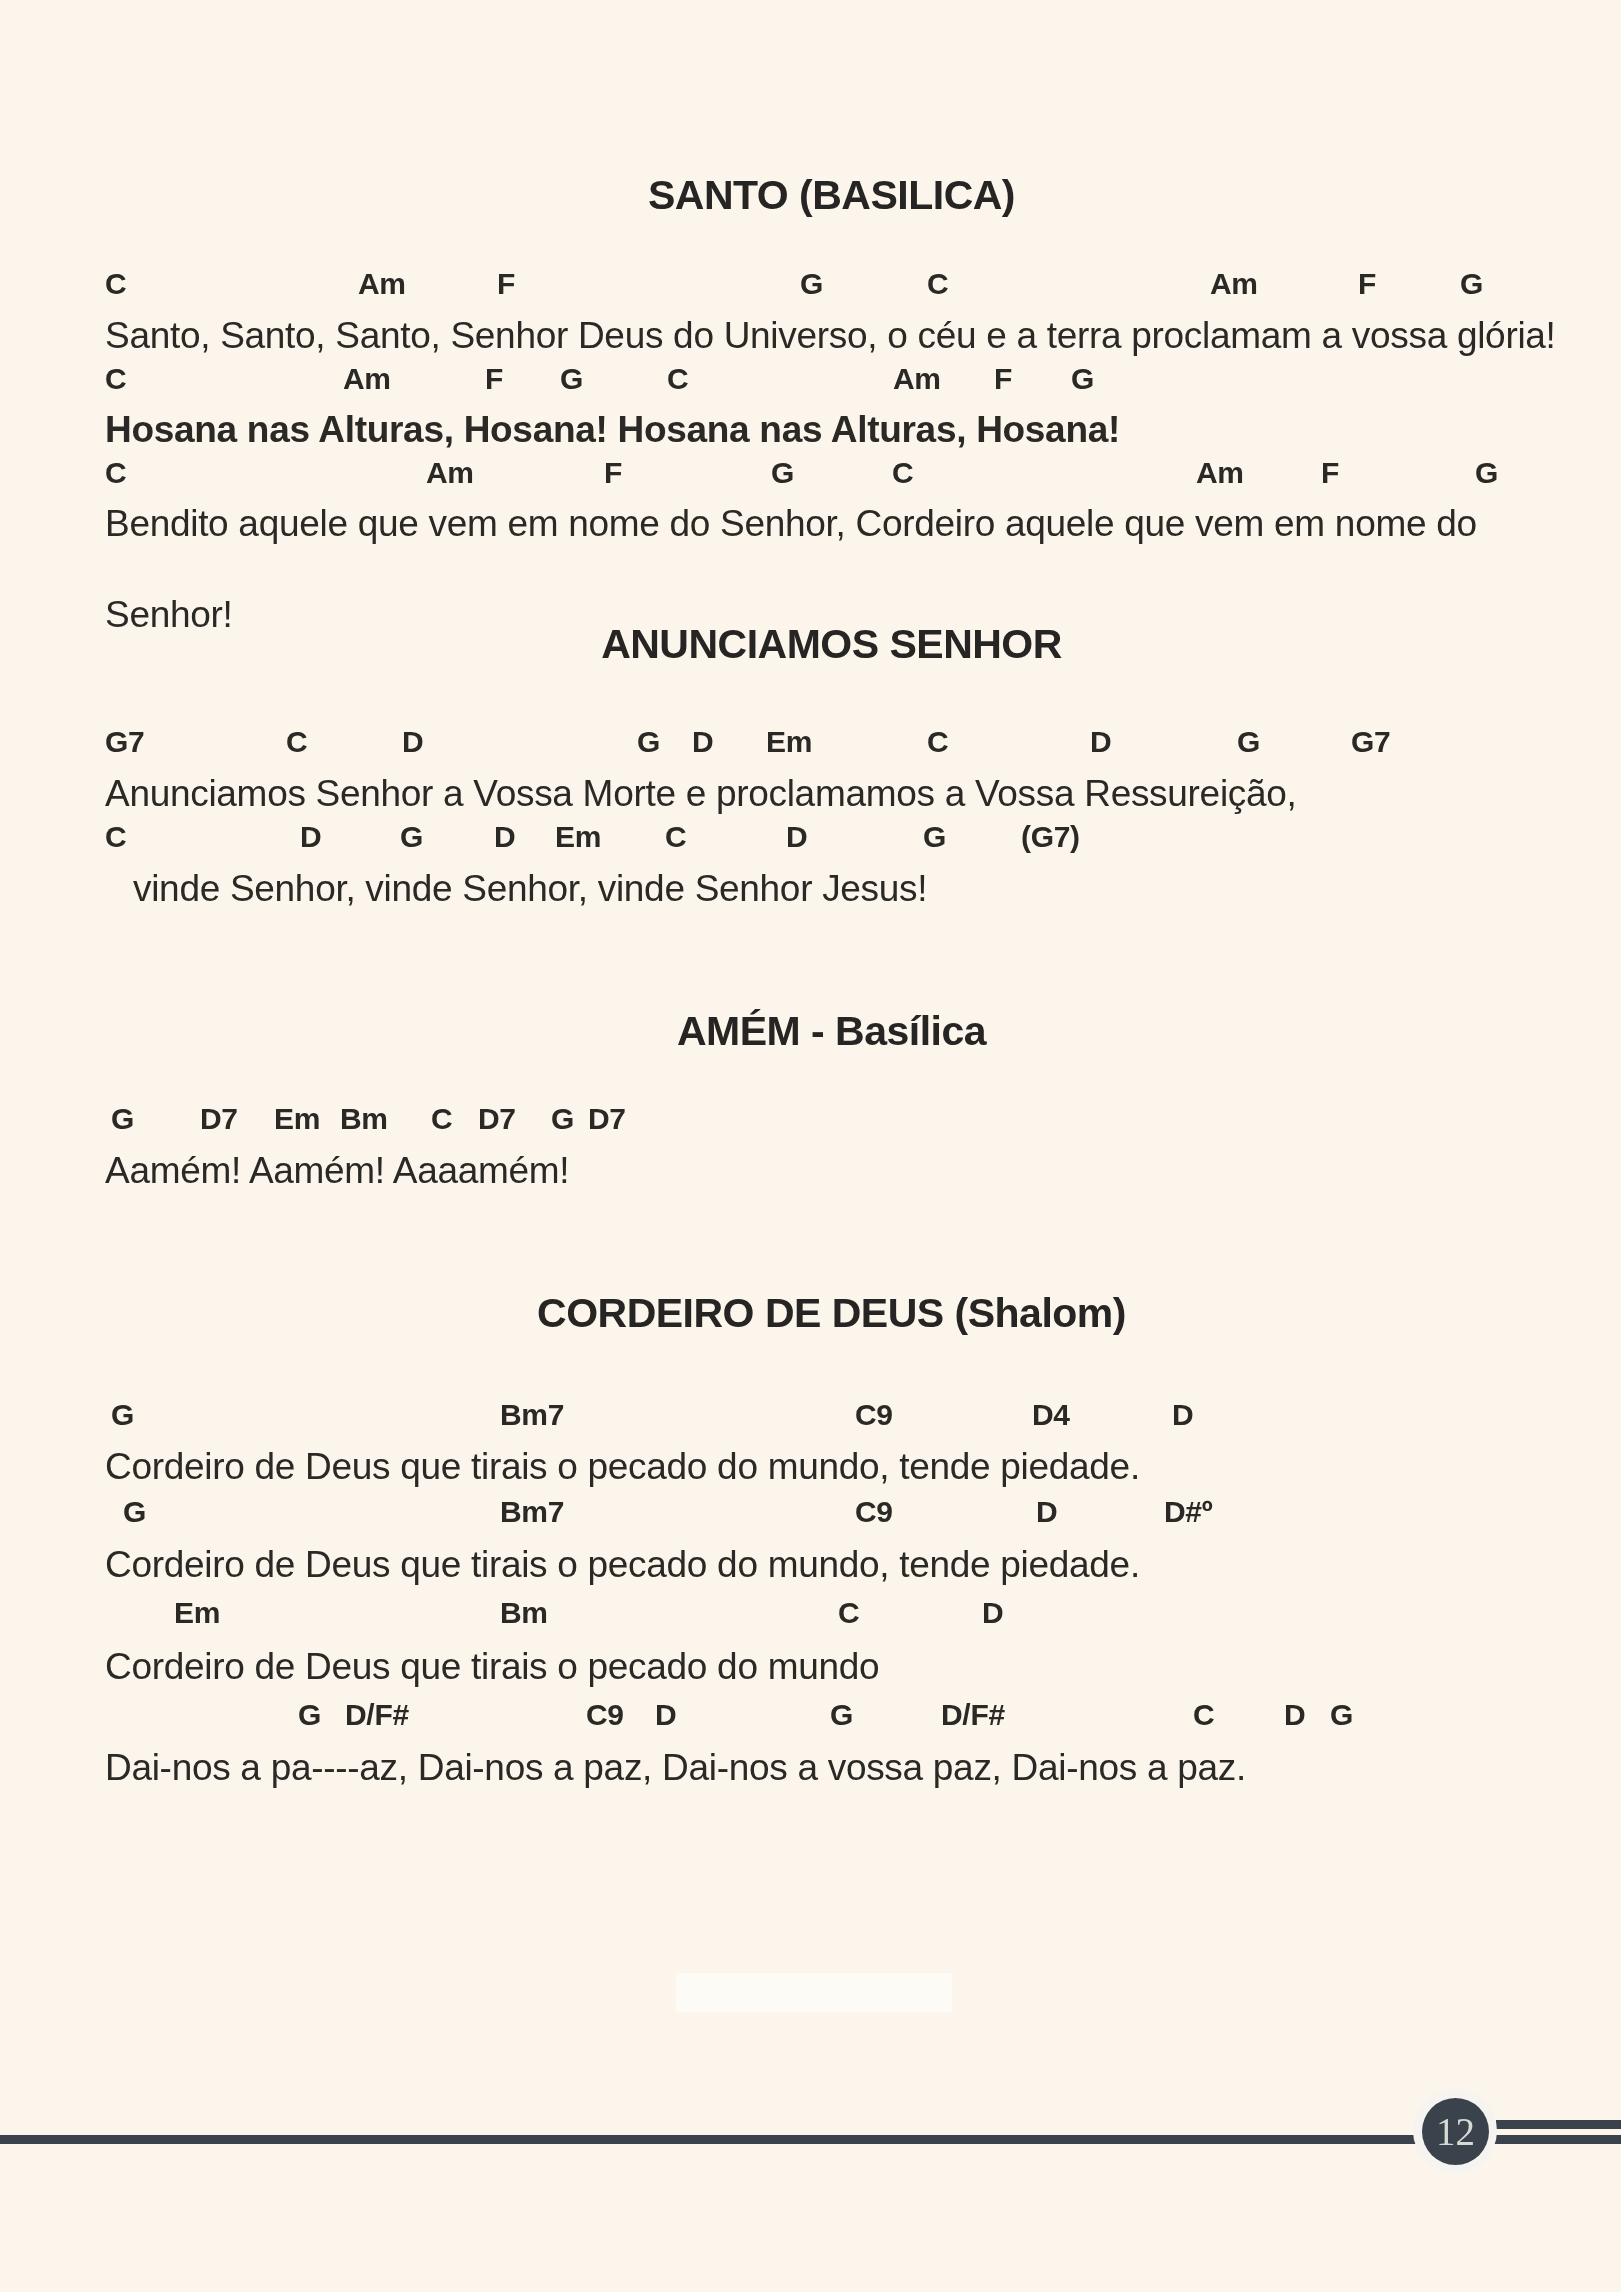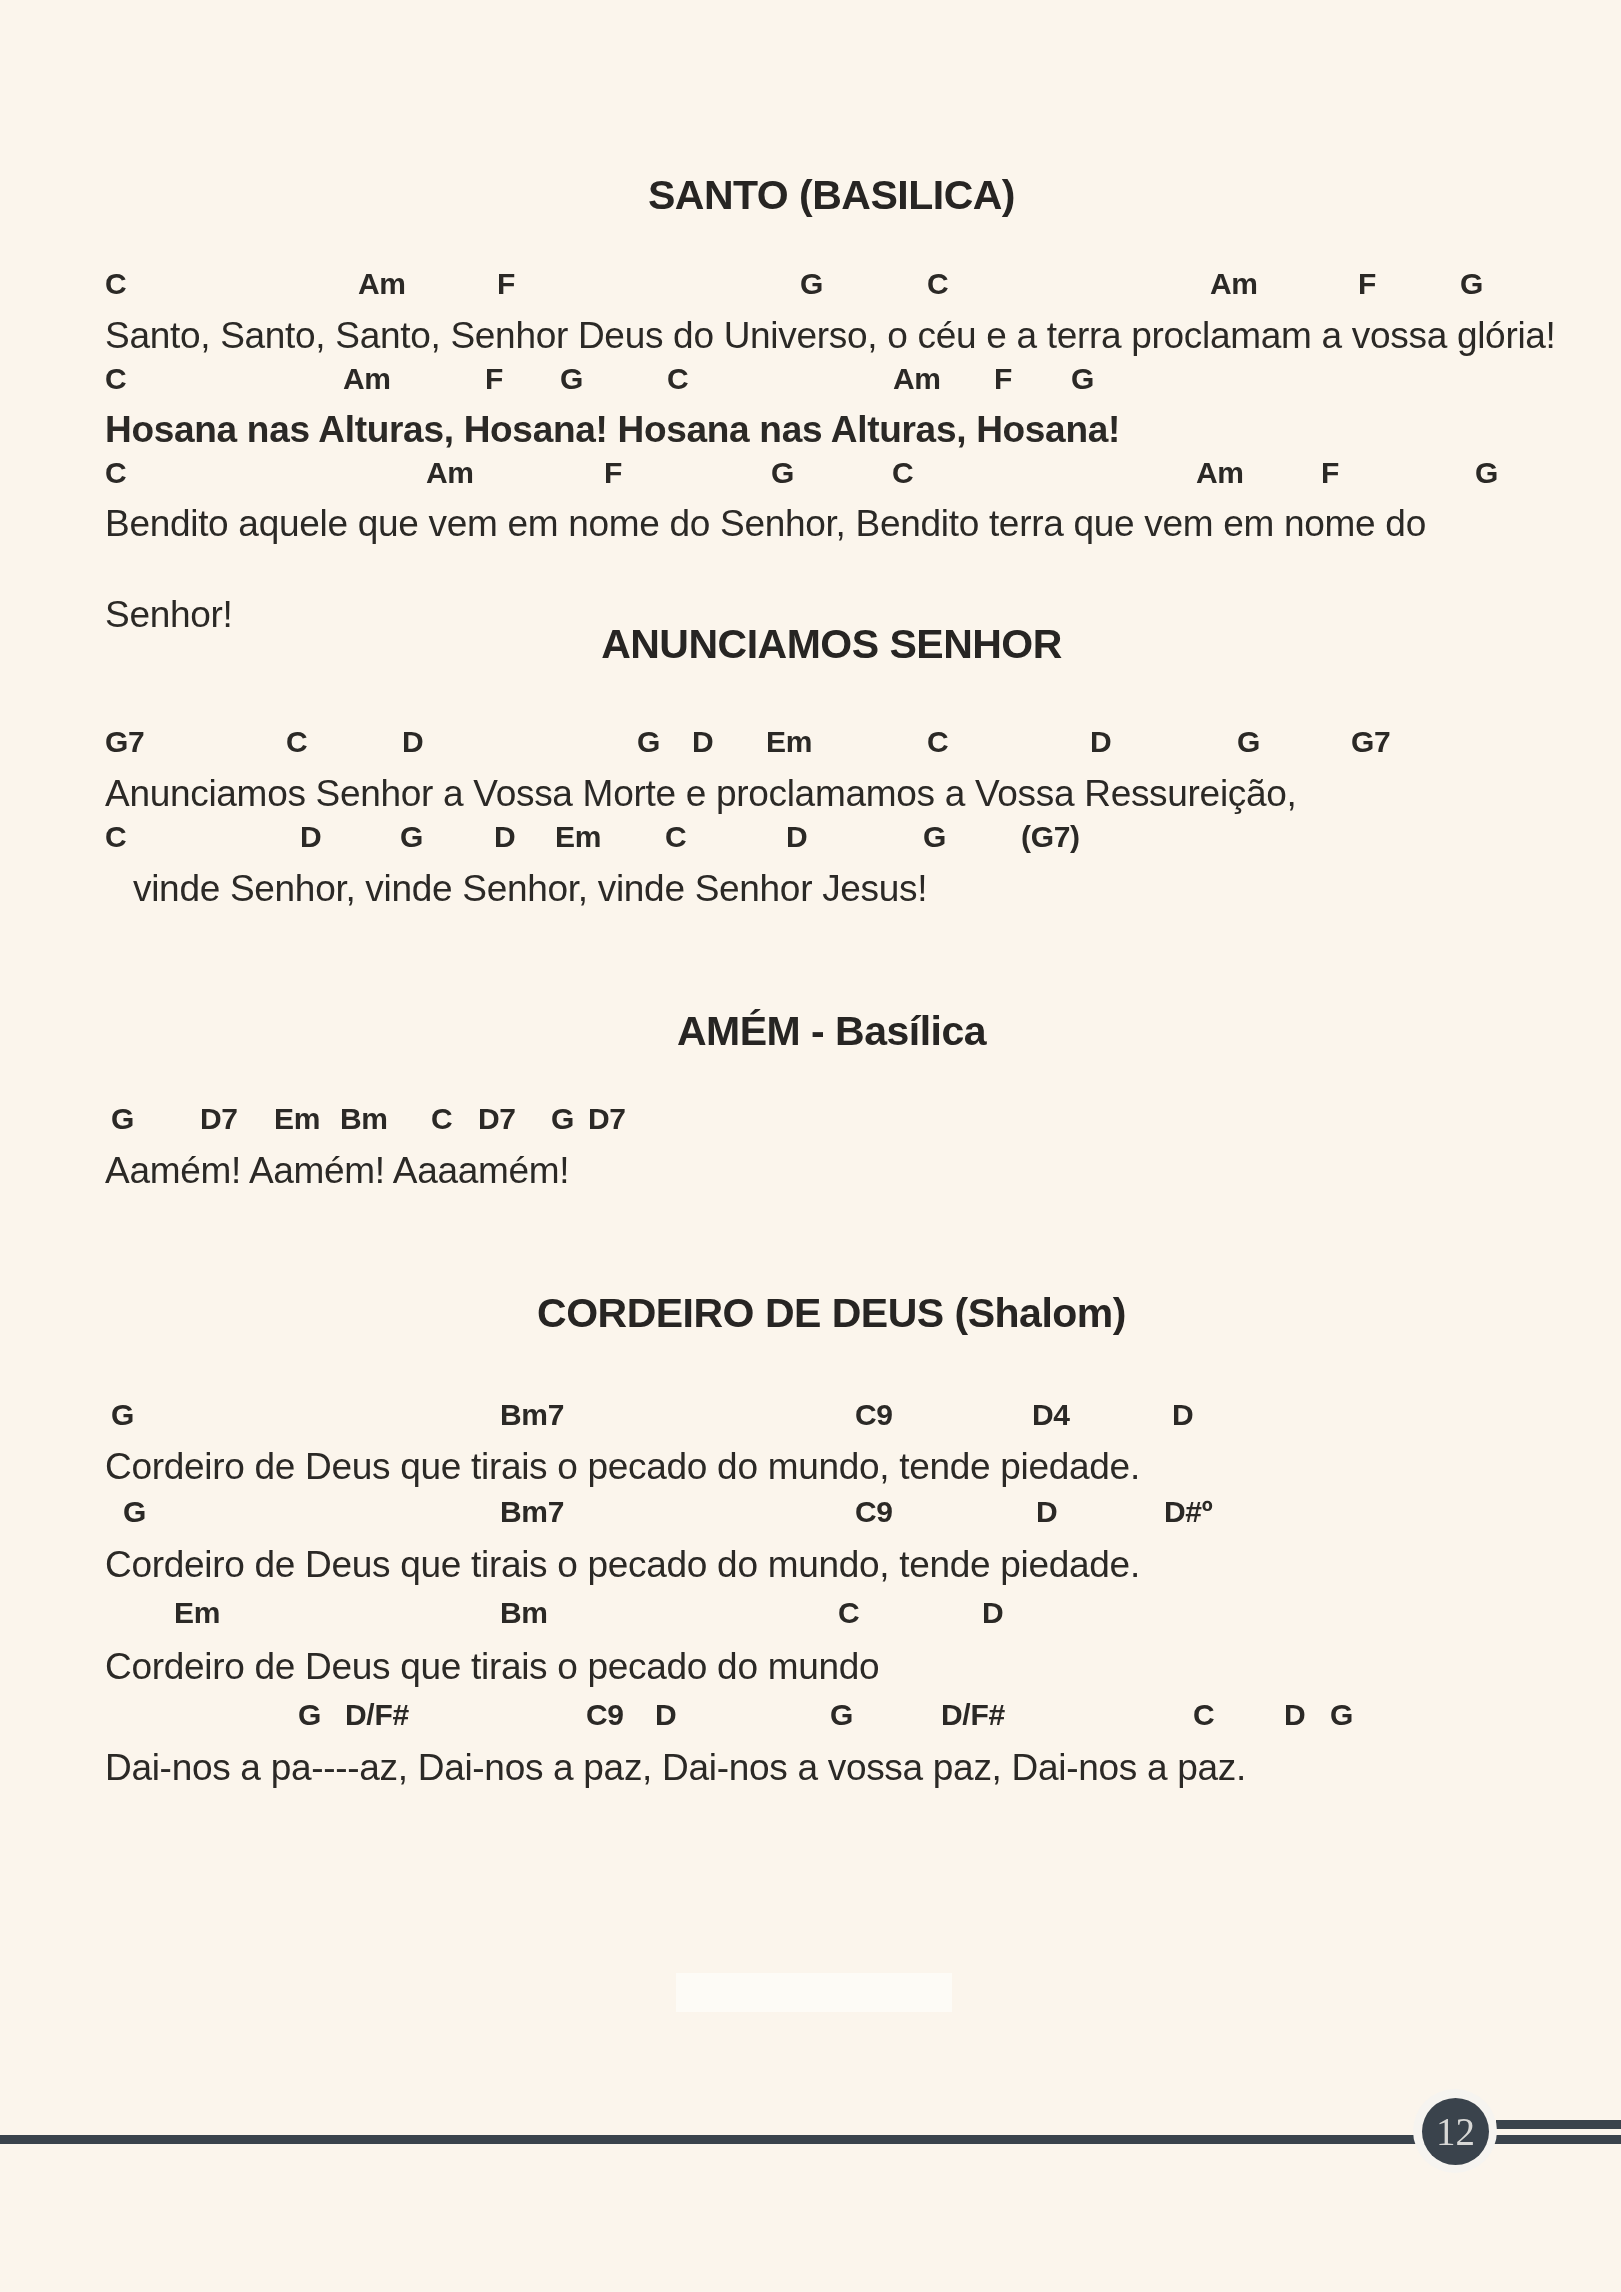--- a/index.html
+++ b/index.html
@@ -85,21 +85,21 @@
           <span class="chord" style="left: 105px;">C</span>
           <span class="chord" style="left: 426px;">Am</span>
           <span class="chord" style="left: 604px;">F</span>
           <span class="chord" style="left: 771px;">G</span>
           <span class="chord" style="left: 892px;">C</span>
           <span class="chord" style="left: 1196px;">Am</span>
           <span class="chord" style="left: 1321px;">F</span>
           <span class="chord" style="left: 1475px;">G</span>
         </div>
         <div class="line lyric-line" style="top: 505px;">
-          <span class="lyric-text">Bendito aquele que vem em nome do Senhor, Bendito terra que vem em nome do</span>
+          <span class="lyric-text">Bendito aquele que vem em nome do Senhor, Cordeiro aquele que vem em nome do</span>
         </div>
         <div class="line lyric-line" style="top: 548px; margin-top: 48px;">
           <span class="lyric-text">Senhor!</span>
         </div>
       </div>
       <div>
         <div class="song-title" style="top: 624px;">ANUNCIAMOS SENHOR</div>
         <div class="line chord-line" style="top: 727px; padding-left: 33px;">
           <span class="chord" style="left: 105px;">G7</span>
           <span class="chord" style="left: 286px;">C</span>

